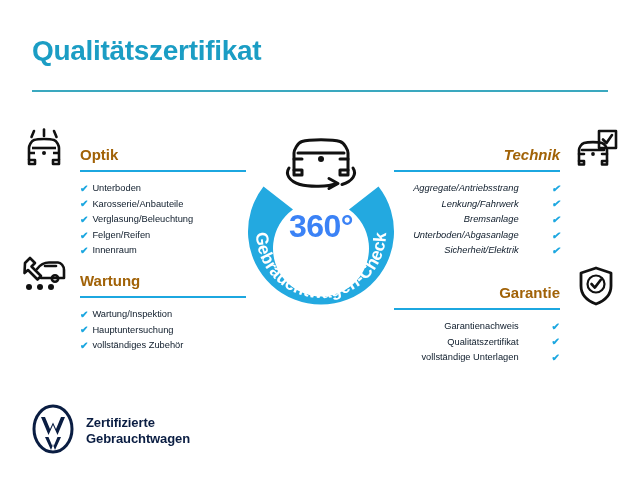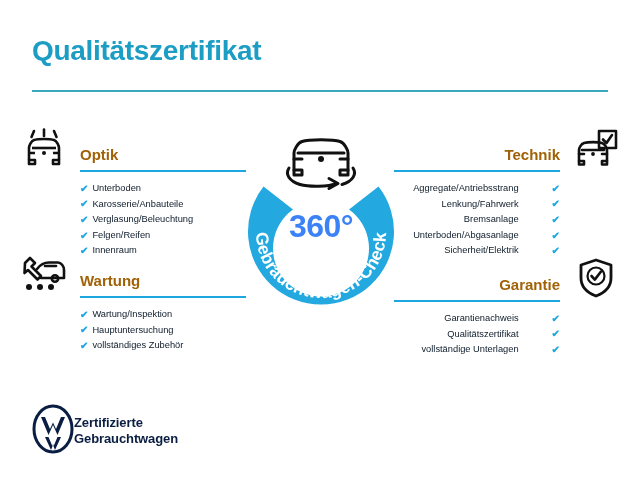--- a/index.html
+++ b/index.html
@@ -37,22 +37,22 @@
     background: #3aa8bf;
   }
 
   
   .quad {
     position: absolute;
     width: 250px;
   }
   .quad-tl { left: 18px;  top: 126px; }
   .quad-bl { left: 18px;  top: 252px; }
-  .quad-tr { left: 372px; top: 126px; }
-  .quad-br { left: 372px; top: 256px; }
+  .quad-tr { left: 372px; top: 126px; font-style: italic; }
+  .quad-br { left: 372px; top: 264px; }
 
   .quad-head {
     position: relative;
     height: 46px;
   }
   .quad-icon {
     position: absolute;
     top: 0;
     width: 52px;
     height: 44px;
@@ -132,20 +132,21 @@
     letter-spacing: -0.5px;
   }
 
   
   .footer {
     position: absolute;
     left: 32px;
     top: 404px;
     display: flex;
     align-items: center;
+    gap: 12px;
   }
   .vw-words {
     font-size: 13px;
     font-weight: bold;
     color: #0a1d42;
     line-height: 16px;
     letter-spacing: -0.1px;
   }
 </style>
 </head>

